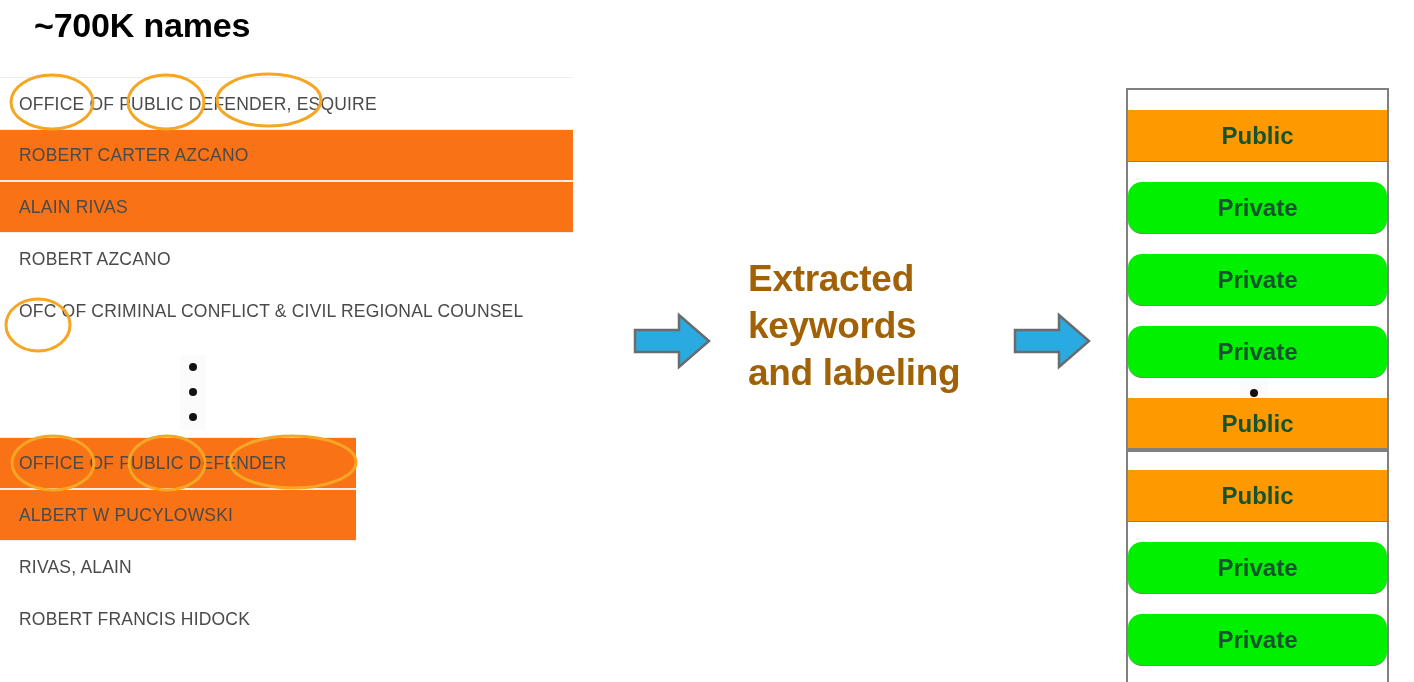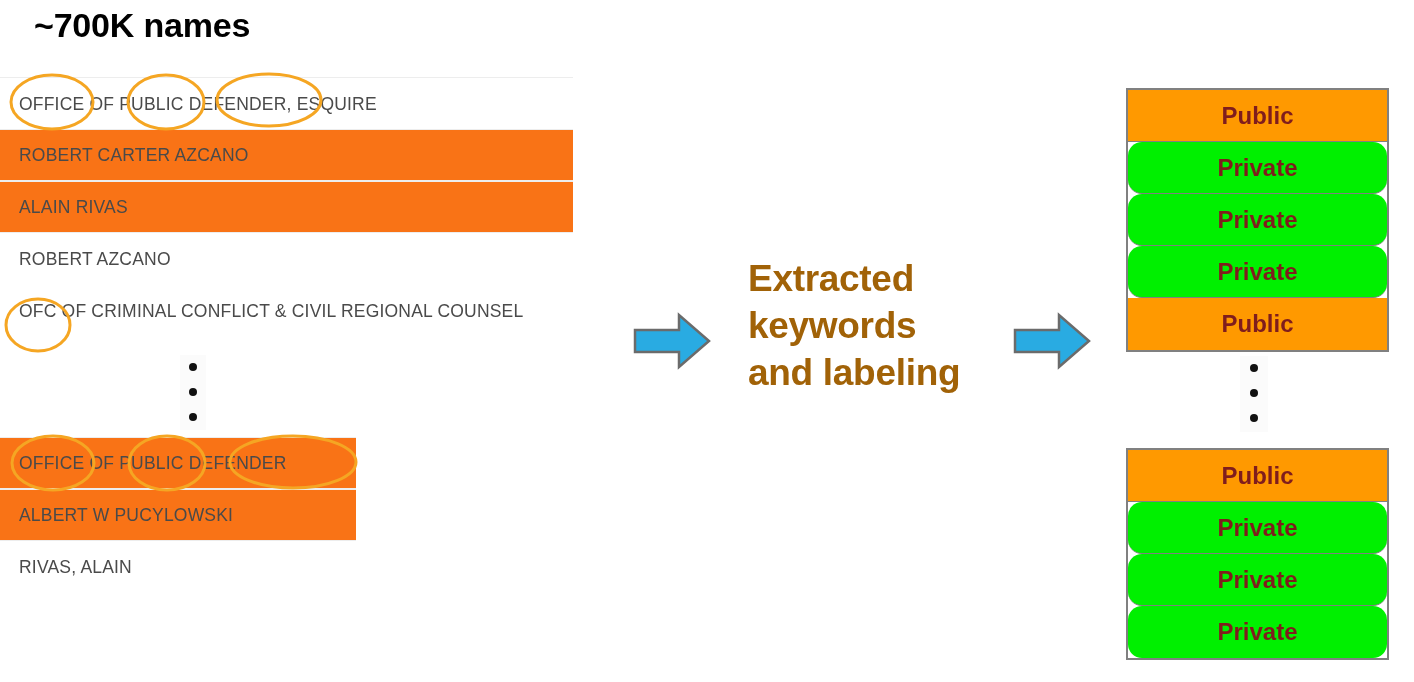--- a/index.html
+++ b/index.html
@@ -131,23 +131,24 @@
   }
   #label-stack-top    { top: 88px; }
   #label-stack-bottom { top: 448px; }
 
   .label-block {
     height: 52px;
     line-height: 52px;
     text-align: center;
     font-size: 24px;
     font-weight: bold;
-    color: #7f1d1d;
+    color: #14532d;
     box-sizing: border-box;
     border-bottom: 1px solid #808080;
+    margin-top: 20px;
   }
   .label-block:last-child { border-bottom: none; }
   .label-block.public  { background: #FF9900; }
   .label-block.private { background: #00F000; border-radius: 14px; }
 </style>
 </head>
 <body>
 
 <div id="page-title">~700K names</div>
 
@@ -156,20 +157,21 @@
   <div class="name-row even">ROBERT CARTER AZCANO</div>
   <div class="name-row even">ALAIN RIVAS</div>
   <div class="name-row odd">ROBERT AZCANO</div>
   <div class="name-row odd">OFC OF CRIMINAL CONFLICT &amp; CIVIL REGIONAL COUNSEL</div>
 </div>
 
 <div class="name-list" id="name-list-bottom">
   <div class="name-row even">OFFICE OF PUBLIC DEFENDER</div>
   <div class="name-row even">ALBERT W PUCYLOWSKI</div>
   <div class="name-row odd">RIVAS, ALAIN</div>
+  <div class="name-row odd">ROBERT FRANCIS HIDOCK</div>
 </div>
 
 <div id="left-ellipsis">
   <span class="vdots-dot d1"></span>
   <span class="vdots-dot d2"></span>
   <span class="vdots-dot d3"></span>
 </div>
 
 <div id="right-ellipsis">
   <span class="vdots-dot d1"></span>

